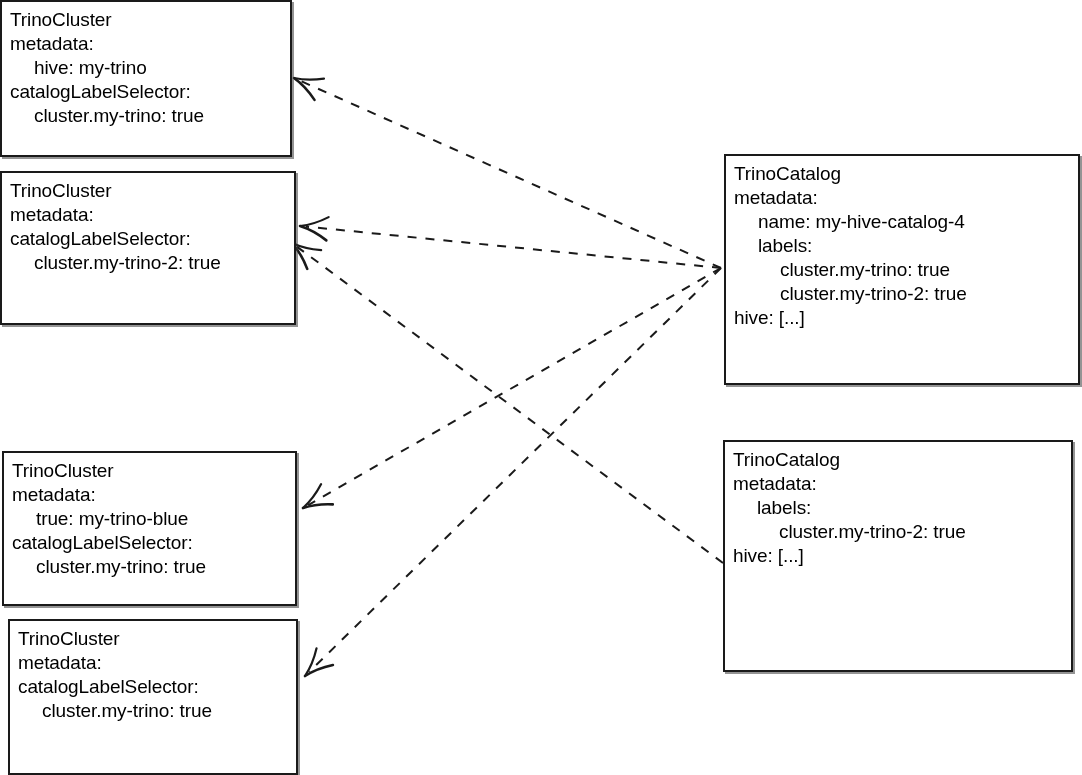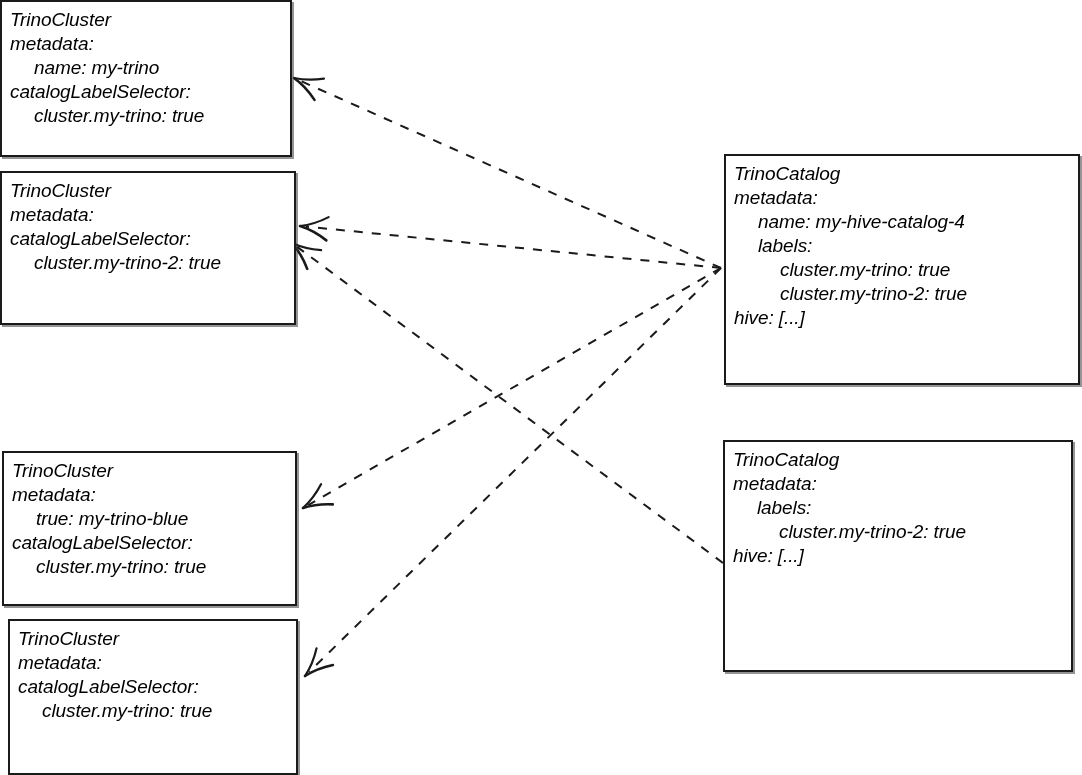--- a/index.html
+++ b/index.html
@@ -26,21 +26,20 @@
     padding: 6px 0 0 8px;
     z-index: 3;
   }
   .node .line {
     font-family: "Liberation Sans", sans-serif;
     font-size: 19px;
     line-height: 24px;
     color: #000000;
     white-space: pre;
     letter-spacing: -0.1px;
-    font-style: italic;
   }
   .indent1 { padding-left: 24px; }
   .indent2 { padding-left: 46px; }
   #edges {
     position: absolute;
     left: 0;
     top: 0;
     width: 1082px;
     height: 775px;
     z-index: 1;
@@ -77,21 +76,21 @@
         <line x1="721" y1="268" x2="309.28362949157747" y2="671.7987479986452" stroke="#1a1a1a" stroke-width="2" stroke-dasharray="9 9" fill="none"></line>
         <path d="M 305 676 Q 316.8531955679249 668.3544716323365 332.9076431372045 664.9925727562503" stroke="#1a1a1a" stroke-width="2.6" fill="none" stroke-linecap="round"></path>
         <path d="M 305 676 Q 312.87422461933716 664.2974816455412 316.54719723731955 648.311333799505" stroke="#1a1a1a" stroke-width="2.2" fill="none" stroke-linecap="round"></path>
       </g>
     </svg>
 
   <div id="nodes">
       <div class="node" style="left: 0px; top: 0px; width: 292px; height: 157px;">
         <div class="line">TrinoCluster</div>
         <div class="line">metadata:</div>
-        <div class="line indent1">name: my-trino</div>
+        <div class="line indent1">hive: my-trino</div>
         <div class="line">catalogLabelSelector:</div>
         <div class="line indent1">cluster.my-trino: true</div>
       </div>
       <div class="node" style="left: 0px; top: 171px; width: 296px; height: 154px;">
         <div class="line">TrinoCluster</div>
         <div class="line">metadata:</div>
         <div class="line">catalogLabelSelector:</div>
         <div class="line indent1">cluster.my-trino-2: true</div>
       </div>
       <div class="node" style="left: 2px; top: 451px; width: 295px; height: 155px;">

